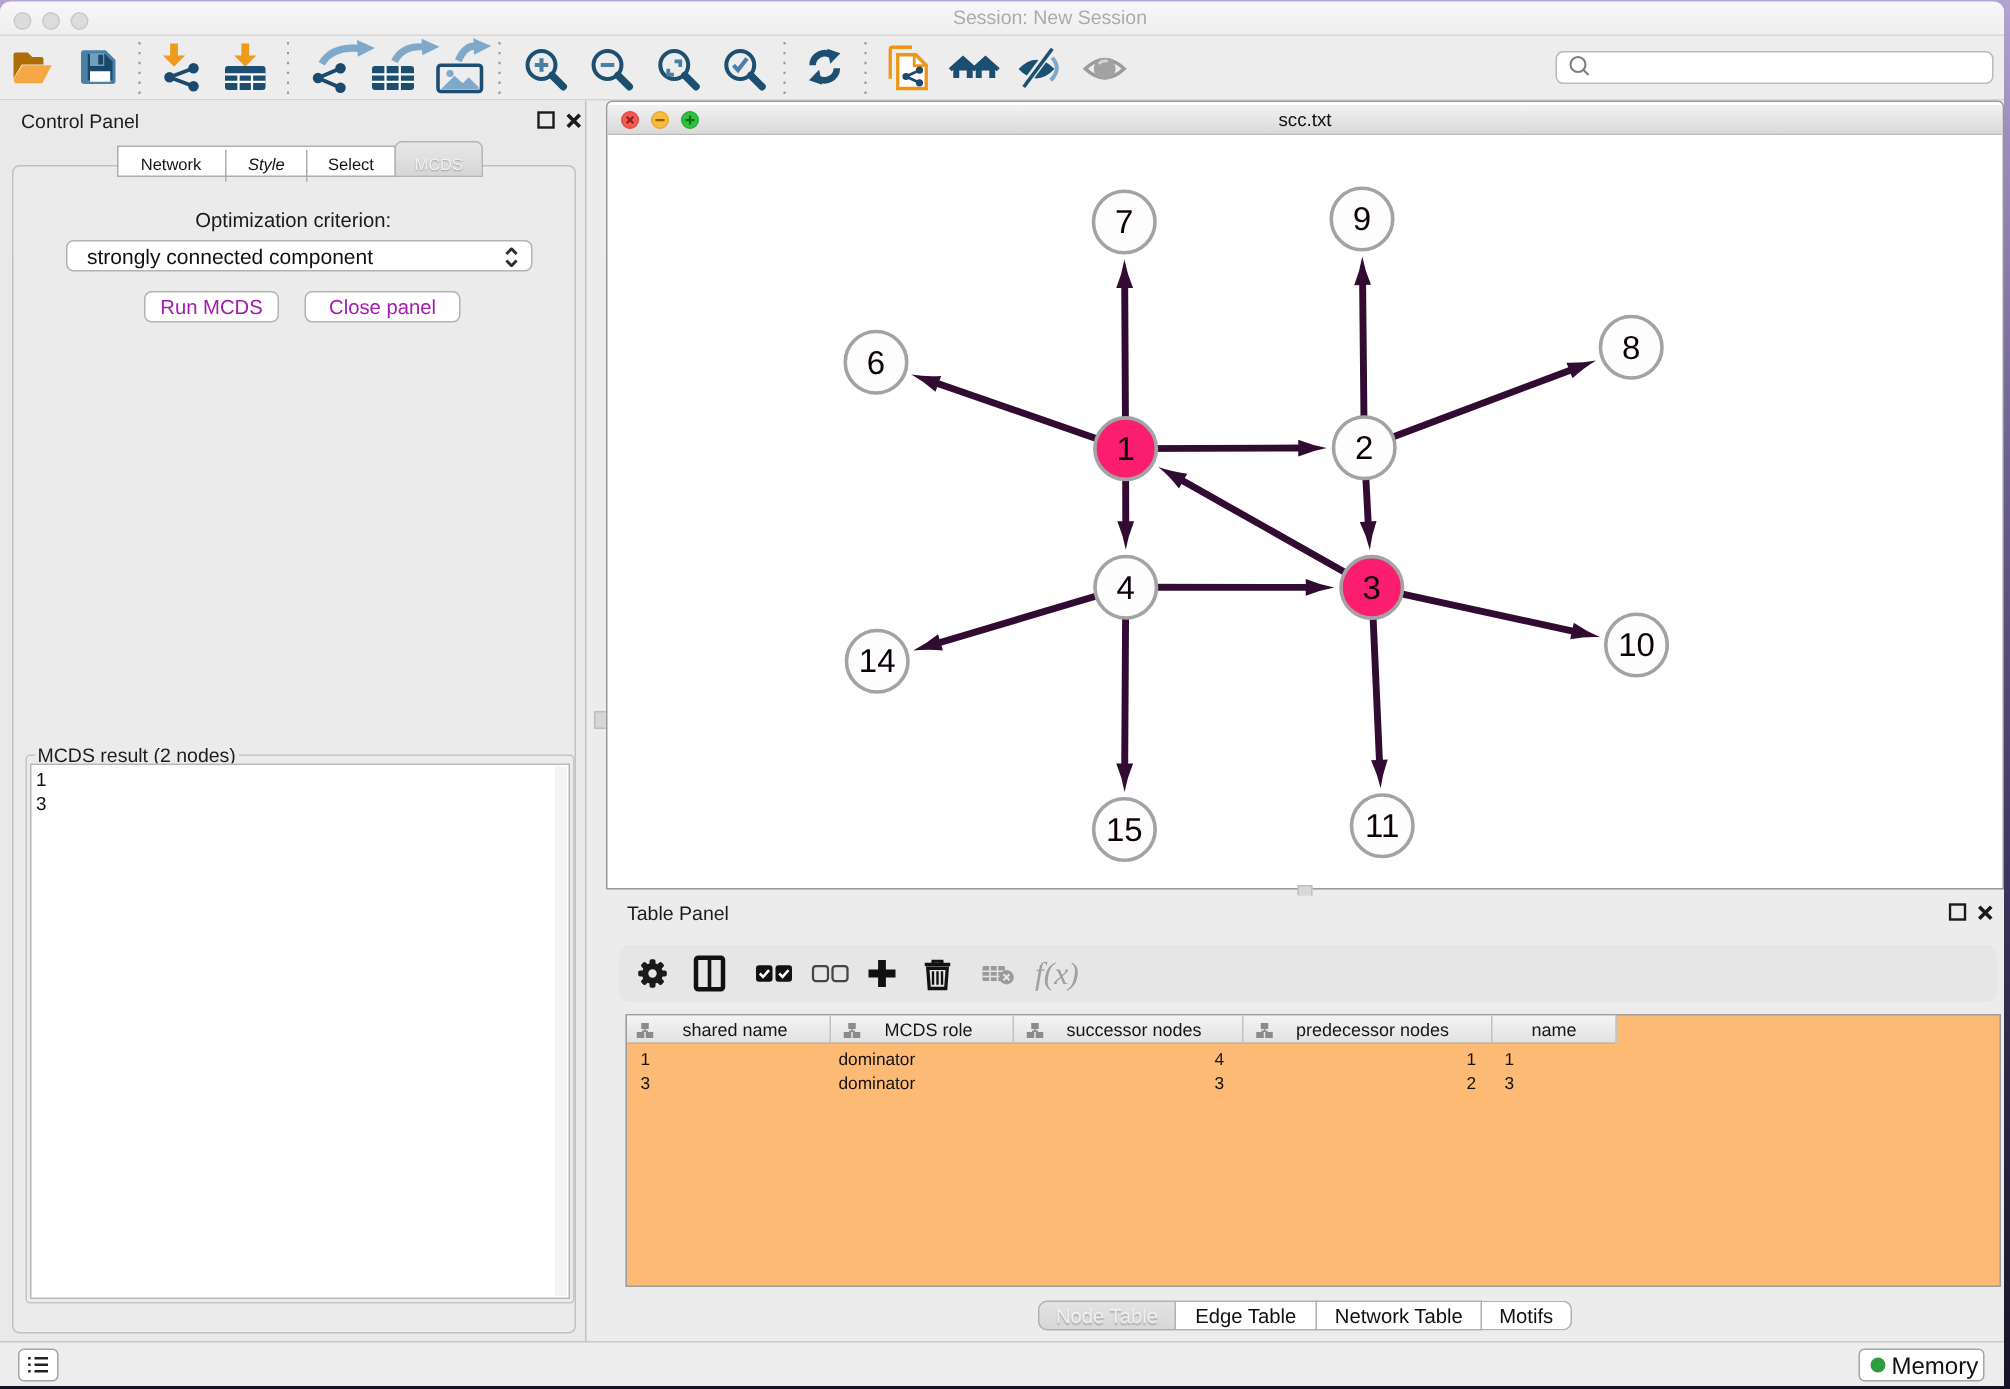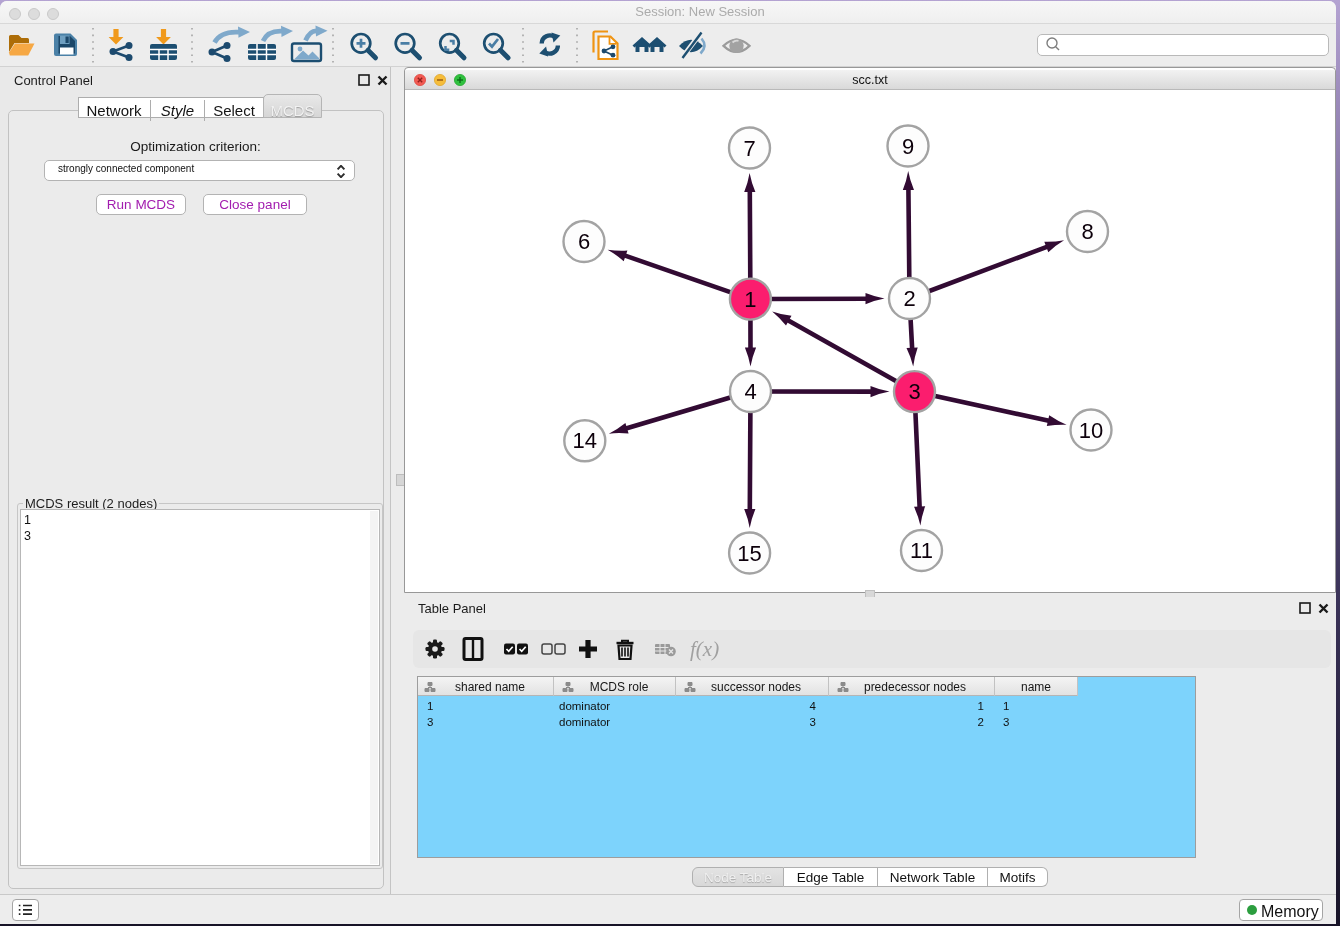--- a/index.html
+++ b/index.html
@@ -14,21 +14,21 @@
  background:#dcdcdc;border:1px solid #c9c9c9;box-sizing:border-box;}
 #wtitle{position:absolute;top:3px;left:0;width:1336px;text-align:center;
  font-size:13px;color:#ababab;margin-left:32px;}
 #toolbar{position:absolute;left:0;top:23px;width:1336px;height:42px;background:#ededed;
  border-bottom:1px solid #d2d2d2;}
 #search{position:absolute;left:1037px;top:10px;width:290px;height:20px;background:#fff;
  border:1px solid #b9b9b9;border-radius:5px;}
 #main{position:absolute;left:0;top:66px;width:1336px;height:827px;background:#ececec;}
 #statusbar{position:absolute;left:0;top:893px;width:1336px;height:30px;background:#ededed;
  border-top:1px solid #c9c9c9;box-sizing:border-box;}
-.tabtx{height:21px;line-height:21px;text-align:center;font-size:15px;color:#141414;box-sizing:border-box;}
+.tabtx{height:21px;line-height:21px;text-align:center;font-size:11px;color:#141414;box-sizing:border-box;}
 .btn{height:21px;line-height:20px;text-align:center;font-size:13.5px;color:#a21caf;background:#fff;
  border:1px solid #b3b3b3;border-radius:5px;box-sizing:border-box;}
 .btab{display:inline-block;height:20px;line-height:19px;text-align:center;font-size:13.5px;color:#111;
  background:#fff;border:1px solid #b0b0b0;box-sizing:border-box;vertical-align:top;}
 </style>
 </head>
 <body>
 <div id="win">
  <div id="titlebar">
   <div class="tl" style="left:9px;"></div>
@@ -164,21 +164,21 @@
 
    <div class="abs" style="left:78px;top:30px;height:21px;background:#fff;border:1px solid #adadad;box-sizing:border-box;width:186px;"></div>
    <div class="abs" style="left:263px;top:27px;width:59px;height:24px;background:linear-gradient(180deg,#e8e8e8,#d6d6d6);border:1px solid #b5b5b5;border-radius:5px 5px 0 0;box-sizing:border-box;"></div>
    <div class="abs tabtx" style="left:78px;top:33px;width:72px;">Network</div>
    <div class="abs tabtx" style="left:150px;top:33px;width:54px;border-left:1px solid #adadad;font-style:italic;">Style</div>
    <div class="abs tabtx" style="left:204px;top:33px;width:59px;border-left:1px solid #adadad;">Select</div>
    <div class="abs tabtx" style="left:263px;top:33px;width:59px;color:#f2f2f2;text-shadow:0 1px 1px #9a9a9a;">MCDS</div>
 
    <div class="abs" style="left:0;top:72px;width:391px;text-align:center;font-size:13.5px;color:#1a1a1a;">Optimization criterion:</div>
    <div class="abs" style="left:44px;top:93px;width:311px;height:21px;background:#fff;border:1px solid #b3b3b3;border-radius:5px;box-sizing:border-box;">
-     <div style="position:absolute;left:13px;top:2px;font-size:10px;color:#111;">strongly connected component</div>
+     <div style="position:absolute;left:13px;top:2px;font-size:14px;color:#111;">strongly connected component</div>
      <svg style="position:absolute;right:8px;top:4px" width="10" height="13" viewBox="0 0 10 13">
       <path d="M1.6 4.4 L5 0.8 L8.4 4.4 M1.6 8.6 L5 12.2 L8.4 8.6" fill="none" stroke="#2e2e2e" stroke-width="1.9"></path>
      </svg>
    </div>
    <div class="abs btn" style="left:96px;top:127px;width:90px;">Run MCDS</div>
    <div class="abs btn" style="left:203px;top:127px;width:104px;">Close panel</div>
 
    <fieldset class="abs" style="left:17px;top:429px;width:366px;height:373px;border:1px solid #c6c6c6;border-radius:3px;margin:0;padding:0;box-sizing:border-box;">
     <legend style="font-size:13px;color:#1d1d1d;margin-left:5px;padding:0 2px;">MCDS result (2 nodes)</legend>
    </fieldset>
@@ -284,21 +284,21 @@
               <rect x="242" y="14" width="15" height="10" rx="1" fill="#9a9a9a"></rect>
 <path d="M242 17.5 h15 M242 21 h15 M247 14 v10 M252 14 v10" stroke="#e6e6e6" stroke-width="1"></path>
 <circle cx="258" cy="21.5" r="4.8" fill="#9a9a9a"></circle>
               <path d="M256 19.5 l4 4 m0 -4 l-4 4" stroke="#e6e6e6" stroke-width="1.4"></path>
             </g>
 
 <text x="277" y="26" font-family="Liberation Serif,serif" font-style="italic" font-size="21" fill="#a0a0a0">f(x)</text>
 </g>
    </svg>
 
-   <div class="abs" style="left:13px;top:79px;width:779px;height:182px;background:#7dd3fc;border:1px solid #9d9d9d;box-sizing:border-box;">
+   <div class="abs" style="left:13px;top:79px;width:917px;height:182px;background:#fdba74;border:1px solid #9d9d9d;box-sizing:border-box;">
 <div style="position:absolute;left:0;top:0;width:659px;height:19px;background:linear-gradient(180deg,#f4f4f4,#e2e2e2);border-bottom:1px solid #b5b5b5;box-sizing:border-box;"></div>
 <svg style="position:absolute;left:0;top:0" width="915" height="180" viewBox="0 0 915 180" font-family="Liberation Sans,sans-serif">
 <g stroke="#c2c2c2" stroke-width="1">
               <path d="M135.5 0 V19 M257.5 0 V19 M410.5 0 V19 M576.5 0 V19 M659.5 0 V19"></path>
             </g>
 <g font-size="12" fill="#161616" text-anchor="middle">
 <text x="72" y="13.5">shared name</text>
               <text x="201" y="13.5">MCDS role</text>
 <text x="338" y="13.5">successor nodes</text>
               <text x="497" y="13.5">predecessor nodes</text>

